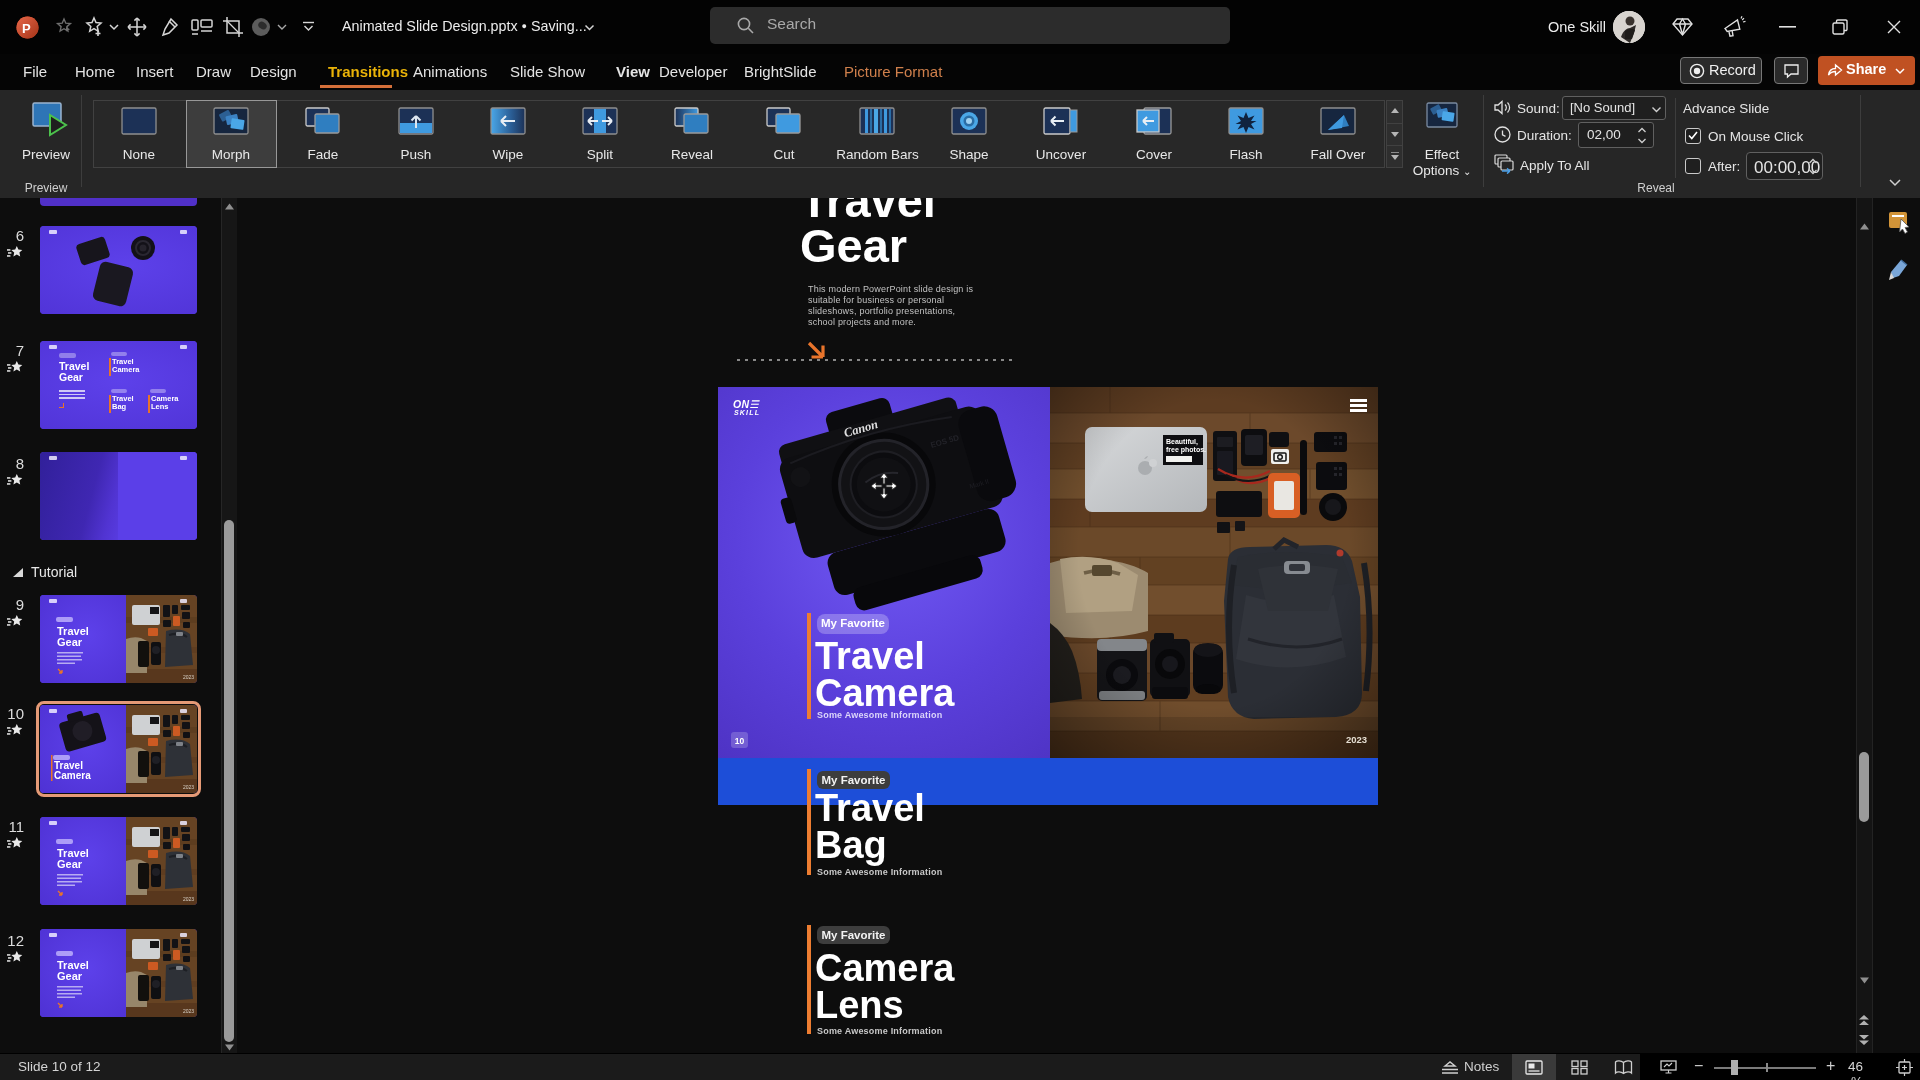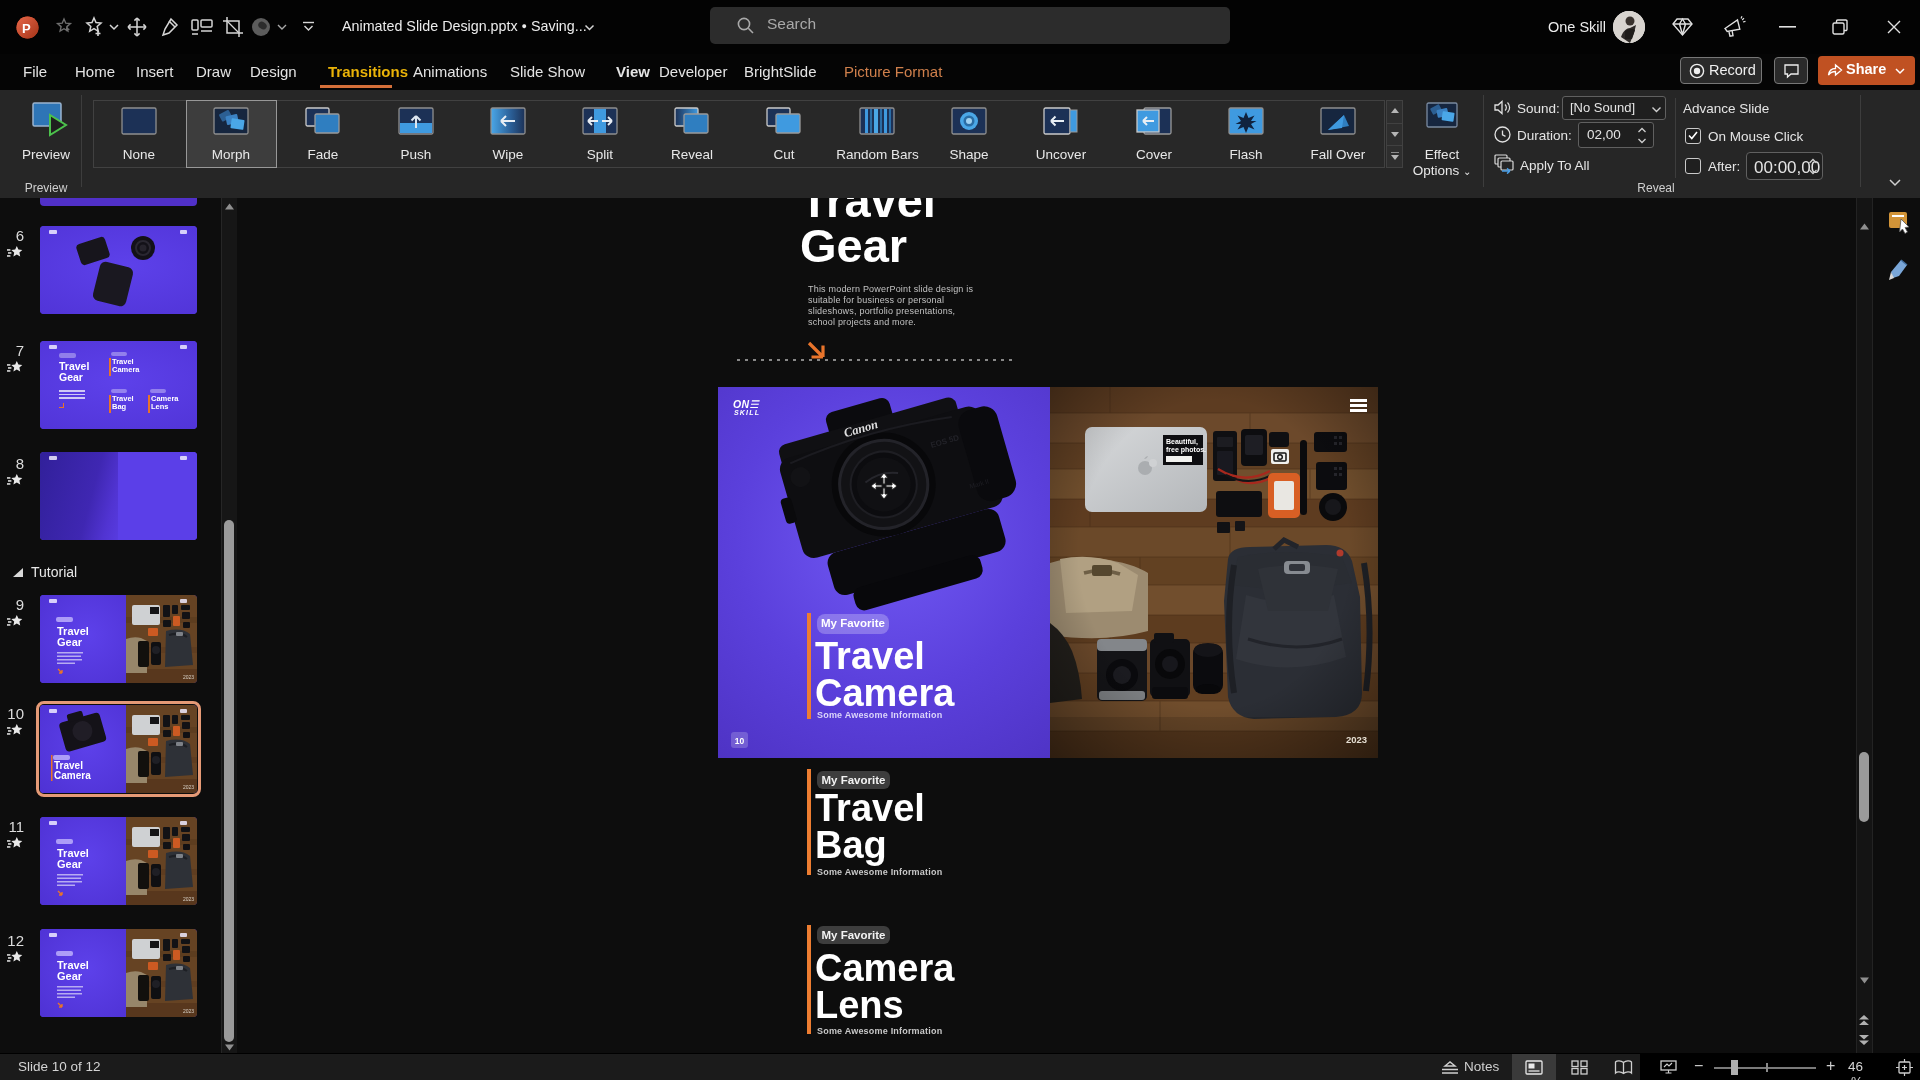--- a/index.html
+++ b/index.html
@@ -541,21 +541,21 @@
   </div>
   <div class="abs" id="canvas">
 
     <div class="abs" style="left:560px;top:-20px;font-size:47px;line-height:45px;font-weight:bold;color:#fff;">Travel<br>Gear</div>
     <div class="abs" style="left:568px;top:86px;font-size:9px;line-height:11px;color:#c2c2c2;letter-spacing:.2px;">This modern PowerPoint slide design is<br>suitable for business or personal<br>slideshows, portfolio presentations,<br>school projects and more.</div>
     <svg class="abs" style="left:562px;top:138px;" width="30" height="30" viewBox="0 0 30 30" fill="none" stroke="#e8742b" stroke-width="3.2">
       <path d="M7 7l14 14M21 21V9.5M21 21H9.5"></path>
     </svg>
     <div class="abs" style="left:497px;top:161px;width:276px;height:2px;background:repeating-linear-gradient(90deg,#888 0 3px,transparent 3px 8px);"></div>
 
-    <div class="abs" style="left:478px;top:189px;width:660px;height:371px;overflow:hidden;background:#15803d;">
+    <div class="abs" style="left:478px;top:189px;width:660px;height:418px;overflow:hidden;background:#1d4ed8;">
       <div class="abs" style="left:0;top:0;width:332px;height:371px;background:radial-gradient(circle at 52% 40%, #7159f4 0%, #5b40dc 55%, #4e33c4 100%);"></div>
 
       <div class="abs" style="left:15px;top:11px;font-size:10.5px;font-weight:bold;color:#fff;font-style:italic;letter-spacing:.3px;">ON<span style="font-weight:normal;">☰</span></div>
       <div class="abs" style="left:16px;top:22px;font-size:7px;font-weight:bold;color:#fff;font-style:italic;letter-spacing:1.2px;">SKILL</div>
 
       <svg class="abs" style="left:19px;top:-3px;" width="300" height="235" viewBox="0 0 300 235">
         <g transform="rotate(-16 150 112)">
           <rect x="112" y="16" width="66" height="42" rx="8" fill="#0b0b0e"></rect>
           <rect x="58" y="34" width="184" height="26" rx="8" fill="#101013"></rect>
           <rect x="54" y="48" width="208" height="104" rx="12" fill="#0e0e11"></rect>

